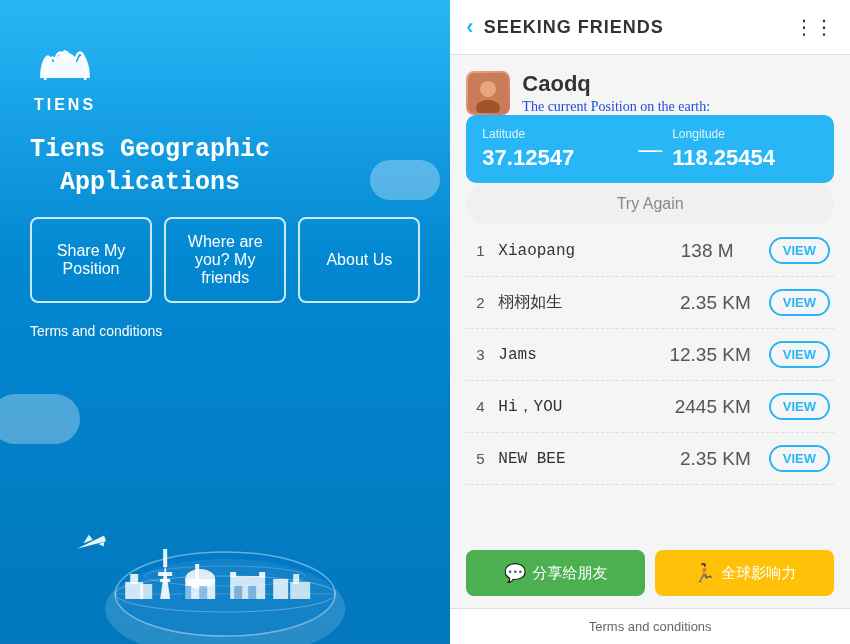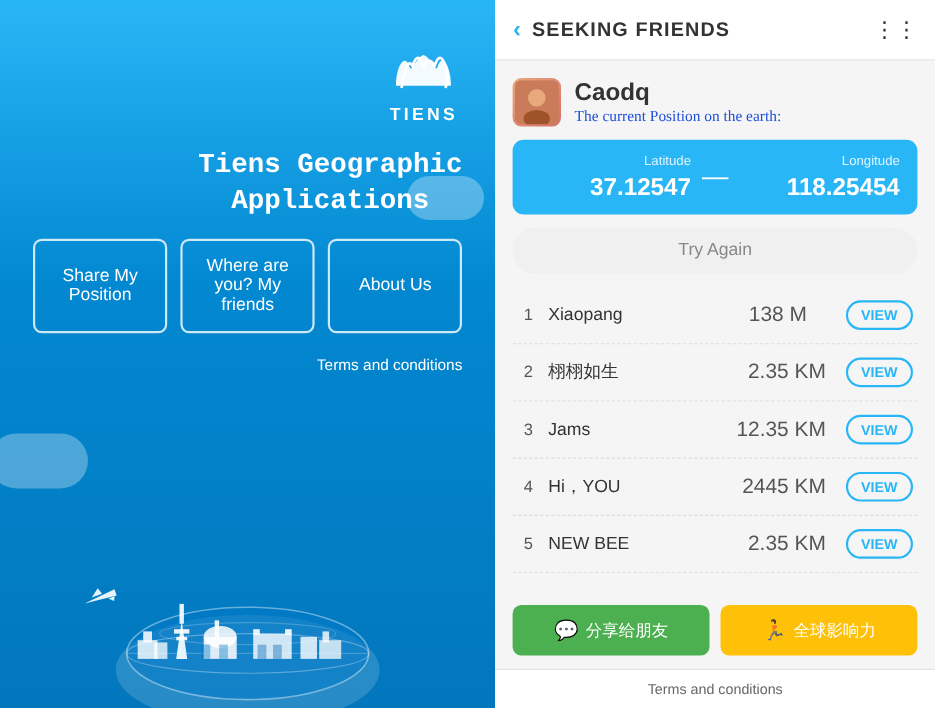--- a/index.html
+++ b/index.html
@@ -5,21 +5,21 @@
     * { box-sizing: border-box; margin: 0; padding: 0; }
     body { width: 850px; height: 644px; display: flex; font-family: 'Arial', sans-serif; overflow: hidden; }
 
     
     .left-panel {
       width: 480px;
       height: 644px;
       background: linear-gradient(180deg, #29b6f6 0%, #0288d1 40%, #0277bd 100%);
       display: flex;
       flex-direction: column;
-      align-items: flex-end;
+      align-items: flex-start;
       padding: 40px 30px 20px;
       position: relative;
       overflow: hidden;
     }
 
     .logo-container {
       display: flex;
       flex-direction: column;
       align-items: center;
       margin-bottom: 20px;
@@ -144,21 +144,20 @@
       color: #333;
       cursor: pointer;
     }
 
     .right-content {
       flex: 1;
       overflow-y: auto;
       padding: 16px;
       display: flex;
       flex-direction: column;
-      gap: 12px;
     }
 
     .user-section {
       display: flex;
       align-items: center;
       gap: 12px;
     }
 
     .user-avatar {
       width: 44px;
@@ -191,21 +190,21 @@
       border-radius: 10px;
       padding: 12px 16px;
       display: flex;
       align-items: center;
       justify-content: center;
       gap: 0;
     }
 
     .coord-item {
       flex: 1;
-      text-align: right;
+      text-align: left;
     }
 
     .coord-label {
       color: rgba(255,255,255,0.85);
       font-size: 12px;
       margin-bottom: 4px;
     }
 
     .coord-value {
       color: white;
@@ -251,20 +250,21 @@
       color: #555;
       font-size: 15px;
       text-align: center;
     }
 
     .friend-name {
       flex: 1;
       font-size: 16px;
       color: #333;
       font-weight: 500;
+      font-family: Liberation Mono, monospace;
     }
 
     .friend-distance {
       color: #555;
       font-size: 19px;
       margin-right: 10px;
       min-width: 70px;
     }
 
     .view-btn {

